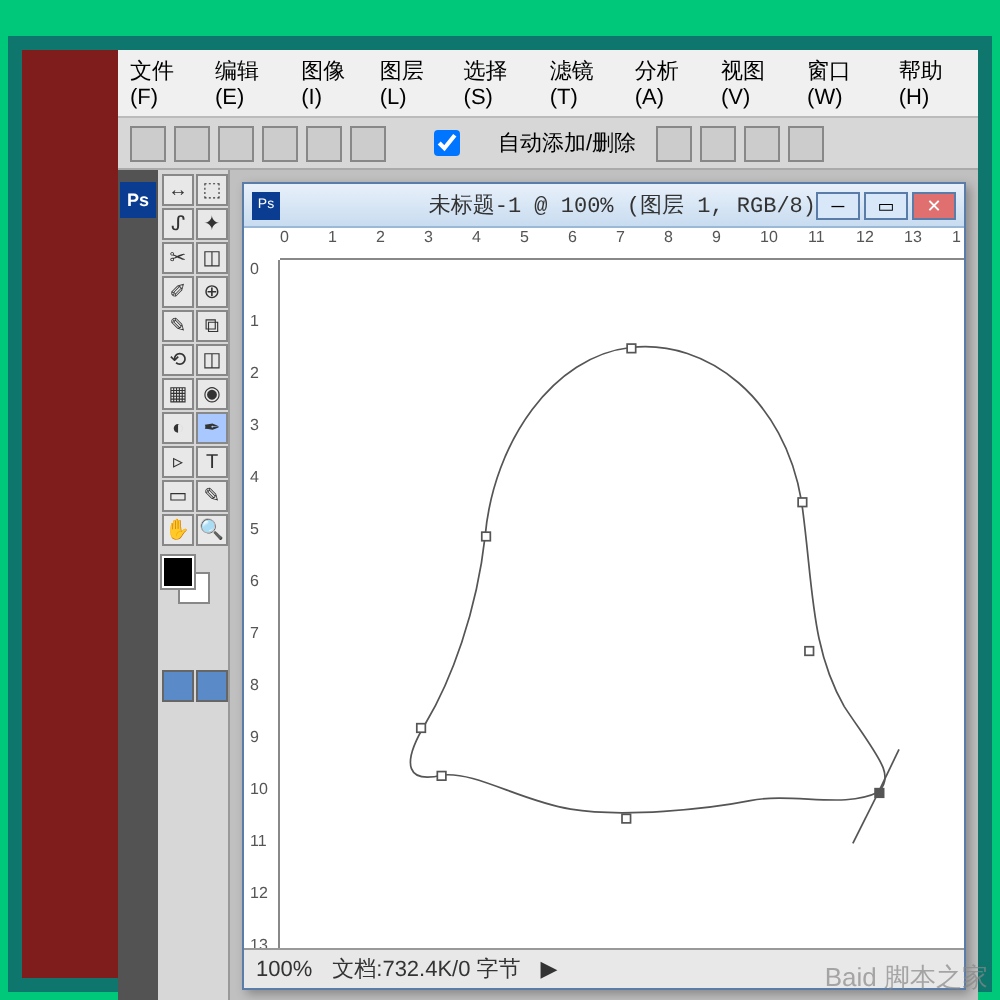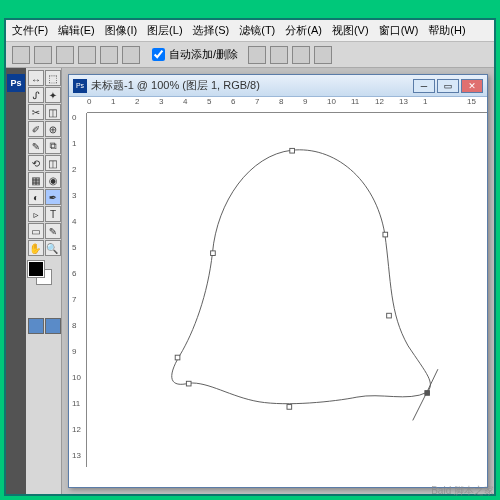--- a/index.html
+++ b/index.html
@@ -1,47 +1,47 @@
 <!DOCTYPE html>
 <html><head>
 <meta charset="utf-8">
 <style>
 * { margin: 0; padding: 0; box-sizing: border-box; font-family: "Microsoft YaHei", SimSun, sans-serif; font-size: 11px; }
 body { background: #00c87a; width: 500px; height: 500px; overflow: hidden; }
-.app-window { position: absolute; top: 18px; left: 4px; right: 4px; bottom: 4px; background: #7f1d1d; border: 2px solid #0f766e; }
+.app-window { position: absolute; top: 18px; left: 4px; right: 4px; bottom: 4px; background: #7f1d1d; border: 7px solid #0f766e; padding-left: 48px; }
 .menubar { background: #f0f0f0; padding: 3px 6px; display: flex; gap: 10px; border-bottom: 1px solid #bbb; }
 .menubar span { color: #000; cursor: default; }
 .toolbar { background: #d7d7d7; padding: 3px 6px; display: flex; align-items: center; gap: 4px; border-bottom: 1px solid #aaa; height: 26px; }
 .tool-icon-sm { width: 18px; height: 18px; background: #ccc; border: 1px solid #888; display: inline-block; }
-.checkbox-lbl { margin-left: 8px; display: flex; align-items: center; gap: 4px; }
+.checkbox-lbl { margin-left: 20px; display: flex; align-items: center; gap: 19px; }
 .app-body { display: flex; height: calc(100% - 48px); border-radius: 25px; }
 .tool-strip { width: 20px; background: #535353; display: flex; flex-direction: column; align-items: center; padding-top: 6px; gap: 2px; }
 .ps-badge { width: 18px; height: 18px; background: #0a3d91; color: #fff; font-size: 9px; font-weight: bold; display: flex; align-items: center; justify-content: center; }
 .tool-palette { width: 36px; background: #d7d7d7; border-right: 1px solid #999; padding: 2px; display: grid; grid-template-columns: 16px 16px; gap: 1px; align-content: start; }
 .tool-btn { width: 16px; height: 16px; background: #e8e8e8; border: 1px solid #888; display: flex; align-items: center; justify-content: center; font-size: 10px; color: #333; cursor: pointer; }
 .sel { background: #a8c8ff; }
 .swatches { grid-column: 1 / 3; margin-top: 4px; position: relative; height: 28px; }
 .sw-fg { position: absolute; width: 16px; height: 16px; background: #000; border: 1px solid #fff; outline: 1px solid #888; top: 0; left: 0; }
 .sw-bg { position: absolute; width: 16px; height: 16px; background: #fff; border: 1px solid #888; top: 8px; left: 8px; }
 .mode-btns { grid-column: 1 / 3; margin-top: 28px; display: flex; gap: 1px; }
 .mode-btn { width: 16px; height: 16px; background: #5a8bc8; border: 1px solid #666; }
 .doc-area { flex: 1; background: #c0c0c0; position: relative; padding: 6px; }
 .doc-window { background: #fff; border: 1px solid #5a7ca8; box-shadow: 2px 2px 5px rgba(0,0,0,0.3); position: relative; width: 100%; height: 100%; }
 .doc-titlebar { height: 22px; background: linear-gradient(#e8f0fa, #c8dcf0); border-bottom: 1px solid #9cb8d8; display: flex; align-items: center; padding: 0 4px; }
 .doc-titlebar .ps-ico { width: 14px; height: 14px; background: #0a3d91; color: #fff; font-size: 7px; display: flex; align-items: center; justify-content: center; margin-right: 4px; }
-.doc-title { flex: 1; text-align: left; color: #333; }
+.doc-title { flex: 1; text-align: right; color: #333; font-family: Liberation Mono, monospace; }
 .win-btns { display: flex; gap: 2px; }
 .win-btn { width: 22px; height: 14px; border: 1px solid #5a7ca8; background: #d8e8f8; font-size: 9px; display: flex; align-items: center; justify-content: center; cursor: pointer; }
 .win-close { background: #e07070; color: #fff; }
 .ruler-h { position: absolute; top: 22px; left: 18px; right: 0; height: 16px; background: #fff; border-bottom: 1px solid #888; overflow: hidden; }
 .ruler-v { position: absolute; top: 38px; left: 0; width: 18px; bottom: 20px; background: #fff; border-right: 1px solid #888; overflow: hidden; }
 .ruler-h span, .ruler-v span { position: absolute; font-size: 8px; color: #555; }
 .canvas { position: absolute; top: 38px; left: 18px; right: 0; bottom: 20px; background: #fff; }
 .statusbar { position: absolute; bottom: 0; left: 0; right: 0; height: 20px; background: #e8e8e8; border-top: 1px solid #999; display: flex; align-items: center; padding: 0 6px; gap: 10px; font-size: 10px; color: #333; }
-.watermark { position: absolute; bottom: 2px; right: 6px; color: #888; font-size: 10px; opacity: 0.7; }
+.watermark { position: absolute; bottom: 2px; right: 6px; color: #888; font-size: 13px; opacity: 0.7; }
 </style>
 </head>
 <body>
 
 <div class="app-window">
   <div class="menubar">
     <span>文件(F)</span>
     <span>编辑(E)</span>
     <span>图像(I)</span>
     <span>图层(L)</span>
@@ -158,17 +158,22 @@
             <rect x="307" y="215" width="5" height="5" fill="#fff" stroke="#555"></rect>
             <rect x="348" y="298" width="5" height="5" fill="#555" stroke="#555"></rect>
             <line x1="350" y1="300" x2="335" y2="330" stroke="#555"></line>
             <line x1="350" y1="300" x2="362" y2="275" stroke="#555"></line>
             <rect x="200" y="313" width="5" height="5" fill="#fff" stroke="#555"></rect>
             <rect x="92" y="288" width="5" height="5" fill="#fff" stroke="#555"></rect>
             <rect x="80" y="260" width="5" height="5" fill="#fff" stroke="#555"></rect>
             <rect x="118" y="148" width="5" height="5" fill="#fff" stroke="#555"></rect>
           </svg>
         </div>
+        <div class="statusbar">
+          <span>100%</span>
+          <span>文档:732.4K/0 字节</span>
+          <span>▶</span>
+        </div>
       </div>
     </div>
   </div>
 </div>
 <div class="watermark">Baid 脚本之家</div>
 
 </body></html>

